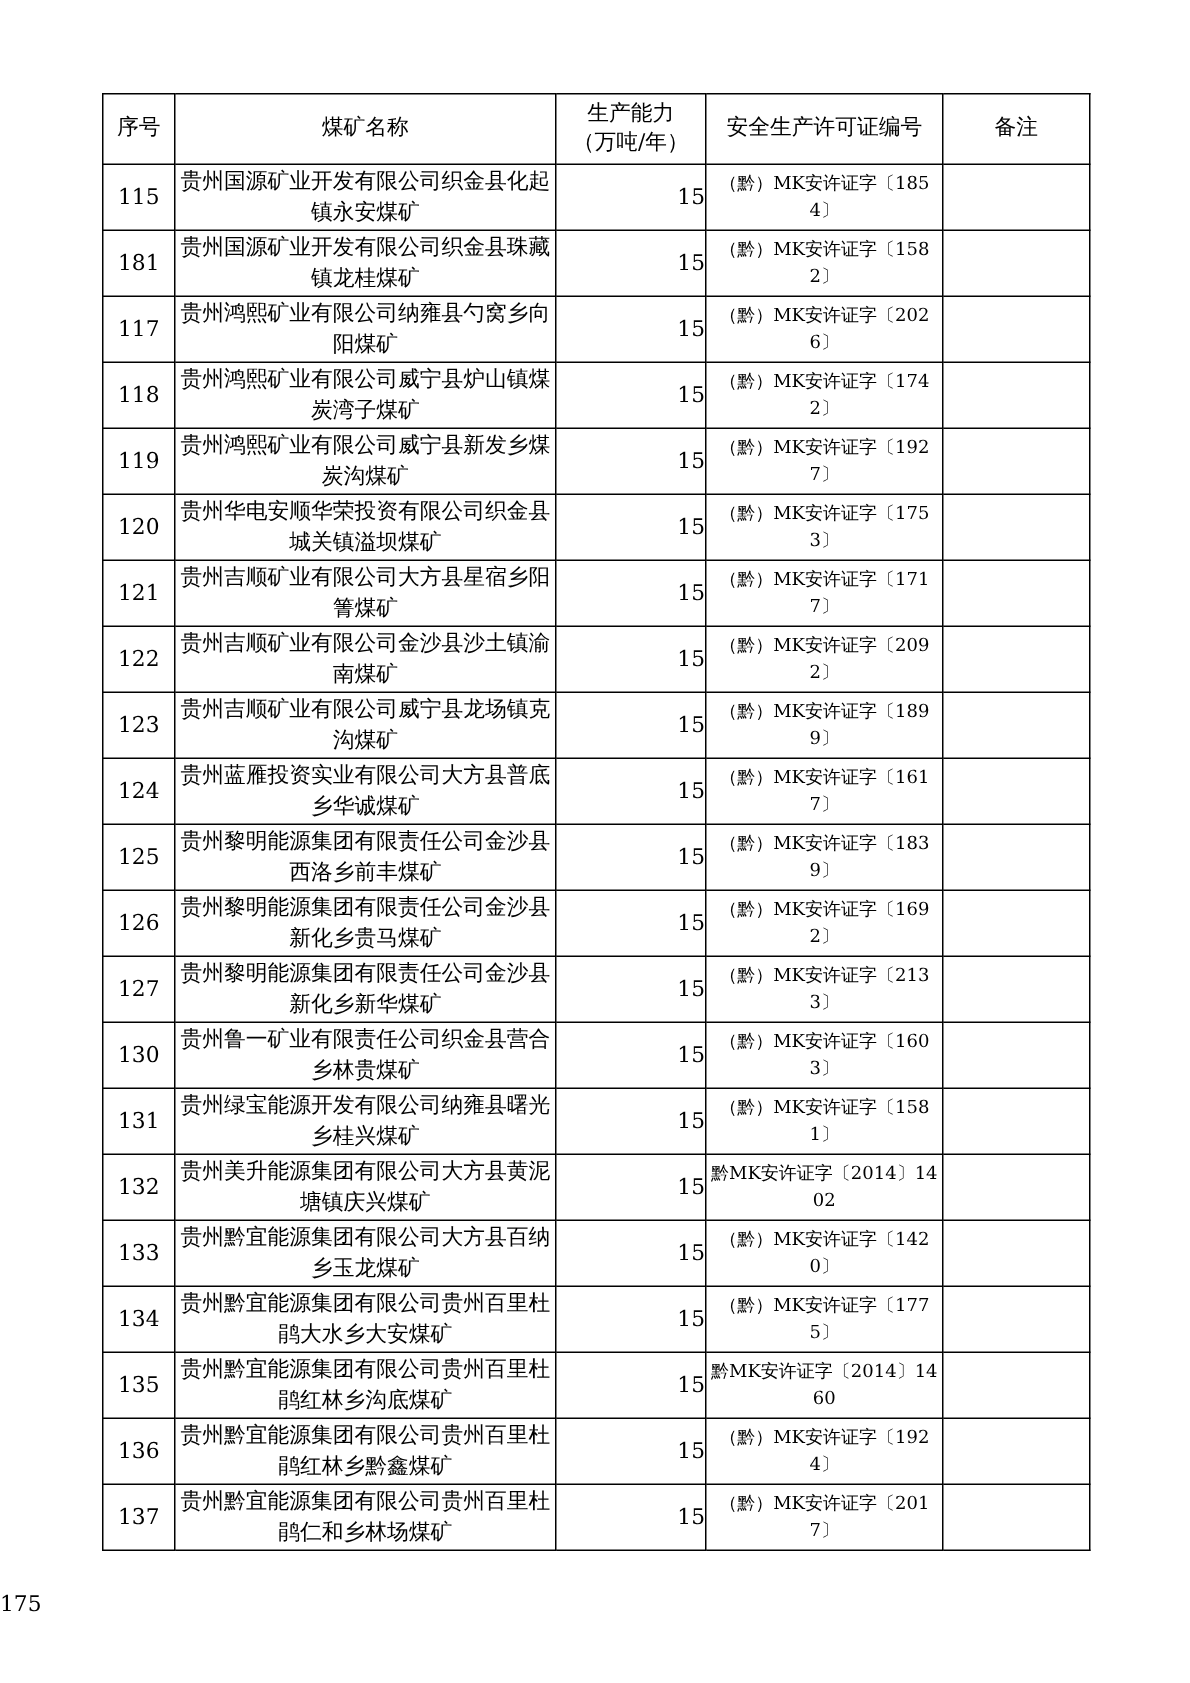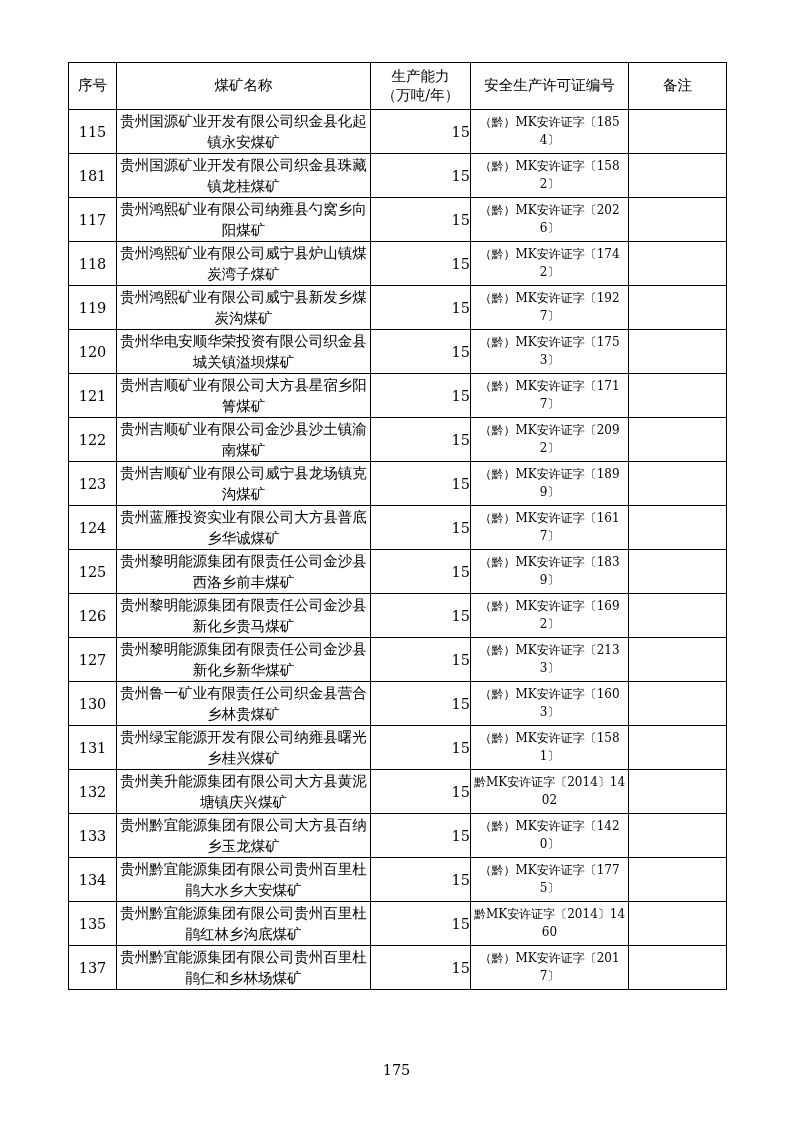--- a/index.html
+++ b/index.html
@@ -75,21 +75,20 @@
   }
   .hdr-two-line {
     display: block;
     line-height: 1.3;
   }
   .page-number {
     position: absolute;
     bottom: 28px;
     left: 0;
     width: 793px;
-    text-align: center;
     font-size: 14.5px;
     font-family: "DejaVu Serif", "Liberation Serif", serif;
   }
 </style>
 </head>
 <body>
 
 <div class="page">
 
   <table class="mine-table">
@@ -240,20 +239,27 @@
           <td class="c-note"></td>
         </tr>
         <tr>
           <td class="c-idx">135</td>
           <td class="c-name">贵州黔宜能源集团有限公司贵州百里杜鹃红林乡沟底煤矿</td>
           <td class="c-cap">15</td>
           <td class="c-lic">黔MK安许证字〔2014〕1460</td>
           <td class="c-note"></td>
         </tr>
         <tr>
+          <td class="c-idx">136</td>
+          <td class="c-name">贵州黔宜能源集团有限公司贵州百里杜鹃红林乡黔鑫煤矿</td>
+          <td class="c-cap">15</td>
+          <td class="c-lic">（黔）MK安许证字〔1924〕</td>
+          <td class="c-note"></td>
+        </tr>
+        <tr>
           <td class="c-idx">137</td>
           <td class="c-name">贵州黔宜能源集团有限公司贵州百里杜鹃仁和乡林场煤矿</td>
           <td class="c-cap">15</td>
           <td class="c-lic">（黔）MK安许证字〔2017〕</td>
           <td class="c-note"></td>
         </tr>
       </tbody>
   </table>
 
   <div class="page-number">175</div>

